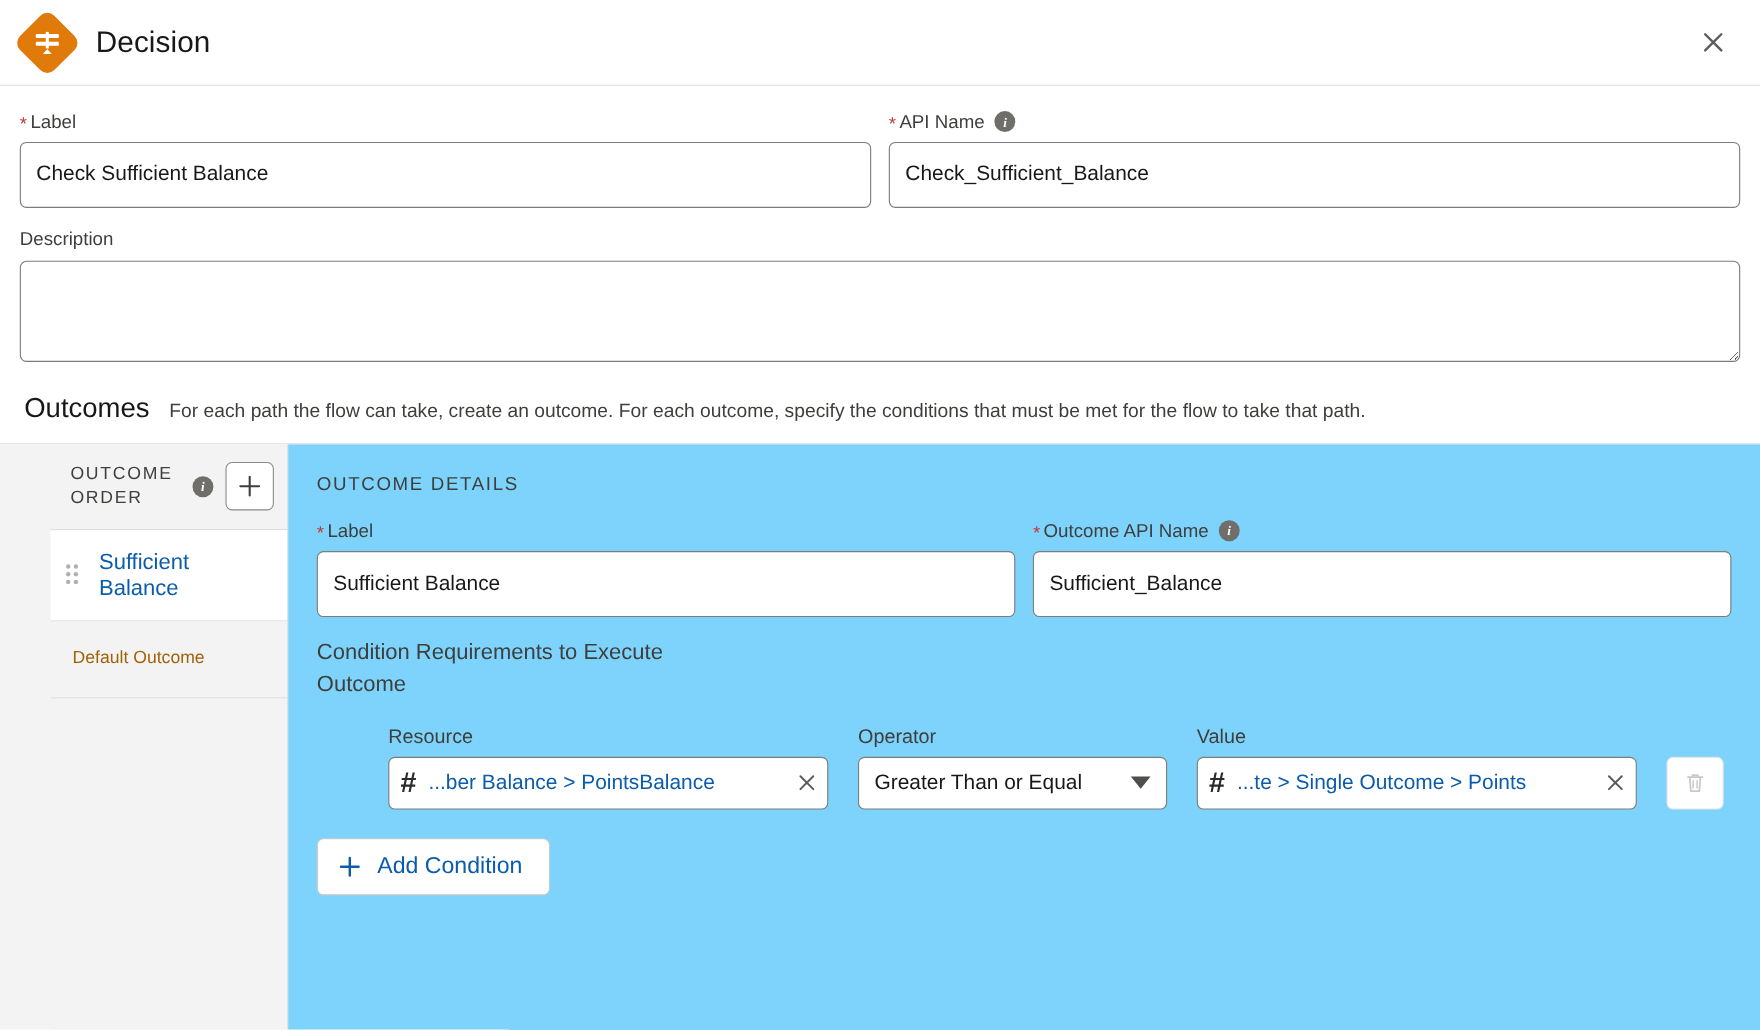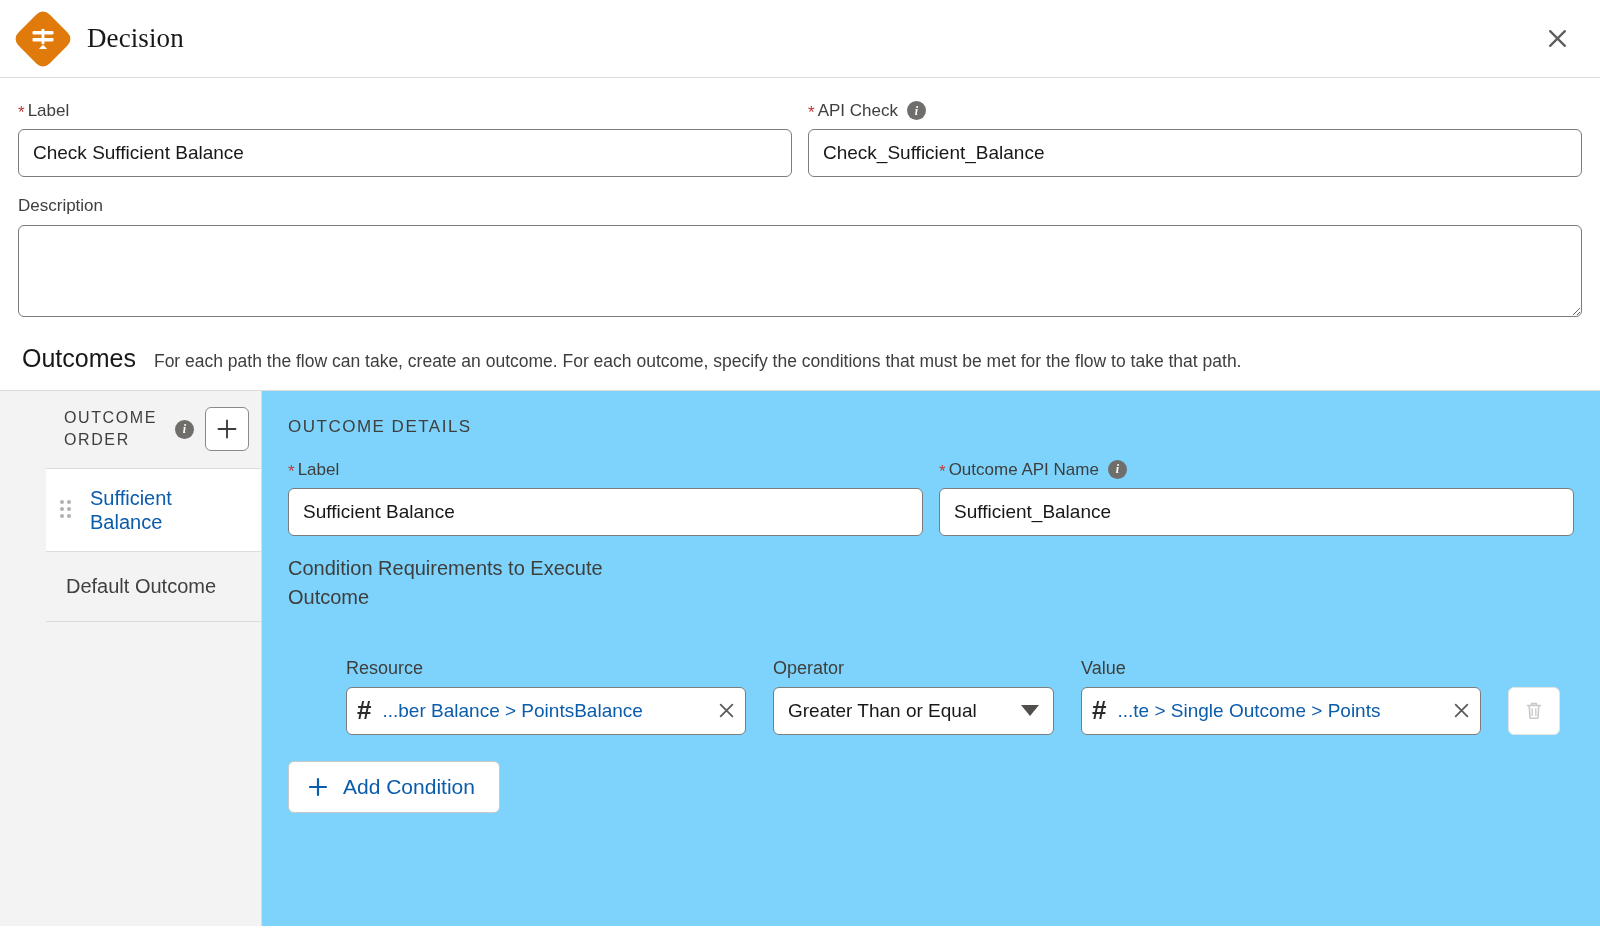--- a/index.html
+++ b/index.html
@@ -14,21 +14,20 @@
   }
 
   
   .modal-header {
     height: 78px;
     display: flex;
     align-items: center;
     padding: 0 3px 0 18px;
     border-bottom: 1px solid #dcdcdc;
     position: relative;
-    font-family: Liberation Serif, serif;
   }
   .decision-icon {
     width: 44px; height: 44px;
     flex: 0 0 44px;
     background: #df7a0b;
     border-radius: 9px;
     transform: rotate(45deg);
     display: flex;
     align-items: center;
     justify-content: center;
@@ -97,21 +96,21 @@
     font-style: italic;
     font-family: "Liberation Serif", serif;
     margin-left: 9px;
     cursor: pointer;
     flex: 0 0 19px;
     line-height: 1;
   }
 
   .text-input {
     width: 100%;
-    height: 48px;
+    height: 60px;
     border: 1px solid #7c7c7c;
     border-radius: 6px;
     padding: 0 14px;
     font-size: 19px;
     font-family: "Liberation Sans", sans-serif;
     color: #181818;
     background: #ffffff;
   }
 
   .desc-block { padding: 18px 18px 0 18px; }
@@ -220,22 +219,22 @@
     background: #b0b0b0;
     border-radius: 50%;
     display: block;
   }
   .outcome-label-link {
     font-size: 20px;
     color: #0b5cab;
     line-height: 1.2;
   }
   .outcome-label-plain {
-    font-size: 20px;
-    color: #404040;
+    font-size: 16px;
+    color: #a16207;
     line-height: 1.2;
   }
   .sidebar-filler { flex: 1 1 auto; background: #f3f3f3; }
 
   
   .details {
     flex: 1 1 auto;
     padding: 26px 26px 0 26px;
     background: #7dd3fc;
     min-width: 0;
@@ -284,22 +283,23 @@
     border-right: 9px solid transparent;
     border-top: 11px solid #514f4d;
     flex: 0 0 auto;
   }
 
   
   .cond-row {
     display: flex;
     align-items: flex-end;
     gap: 27px;
-    margin-top: 46px;
+    margin-top: 22px;
     padding-left: 58px;
+    justify-content: center;
   }
   .cond-field { display: flex; flex-direction: column; }
   .cond-label {
     font-size: 18px;
     color: #3e3e3c;
     margin-bottom: 8px;
   }
   .pill-input {
     height: 48px;
     border: 1px solid #7c7c7c;
@@ -397,21 +397,21 @@
       <div class="field-label">
         <span class="req-star">*</span>
         <span>Label</span>
       </div>
       <input class="text-input" type="text" value="Check Sufficient Balance" style="">
     </div>
 
     <div class="field-col">
       <div class="field-label">
         <span class="req-star">*</span>
-        <span>API Check</span>
+        <span>API Name</span>
         <span class="info-icon">i</span>
       </div>
       <input class="text-input" type="text" value="Check_Sufficient_Balance" style="">
     </div>
   </div>
 
   <div class="desc-block">
     <div class="field-label">
       <span>Description</span>
     </div>

